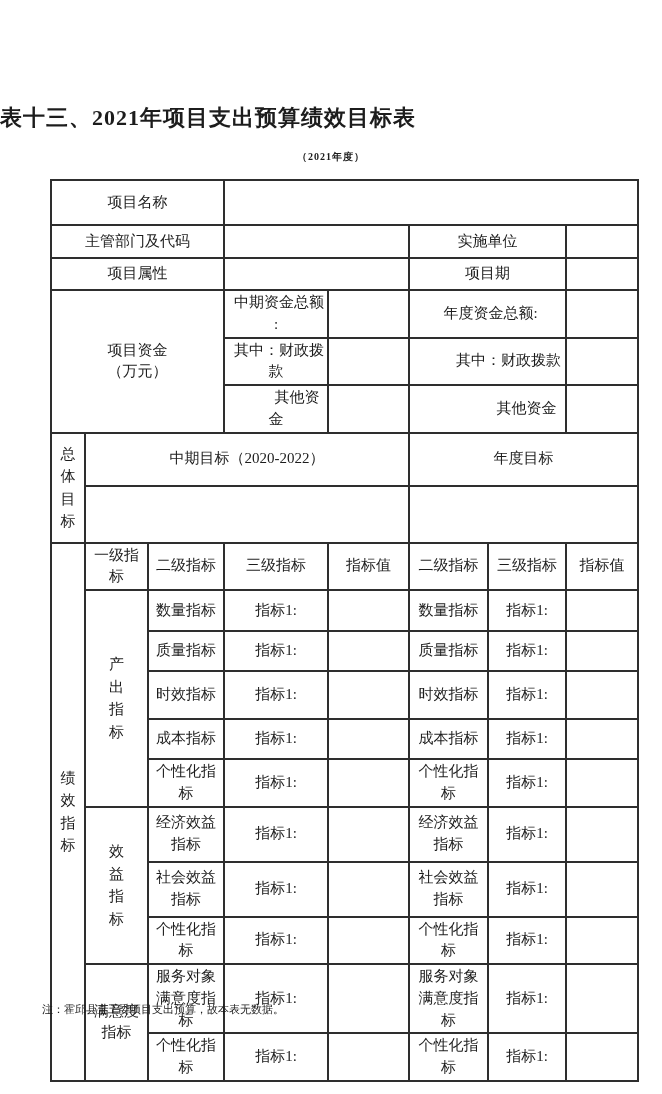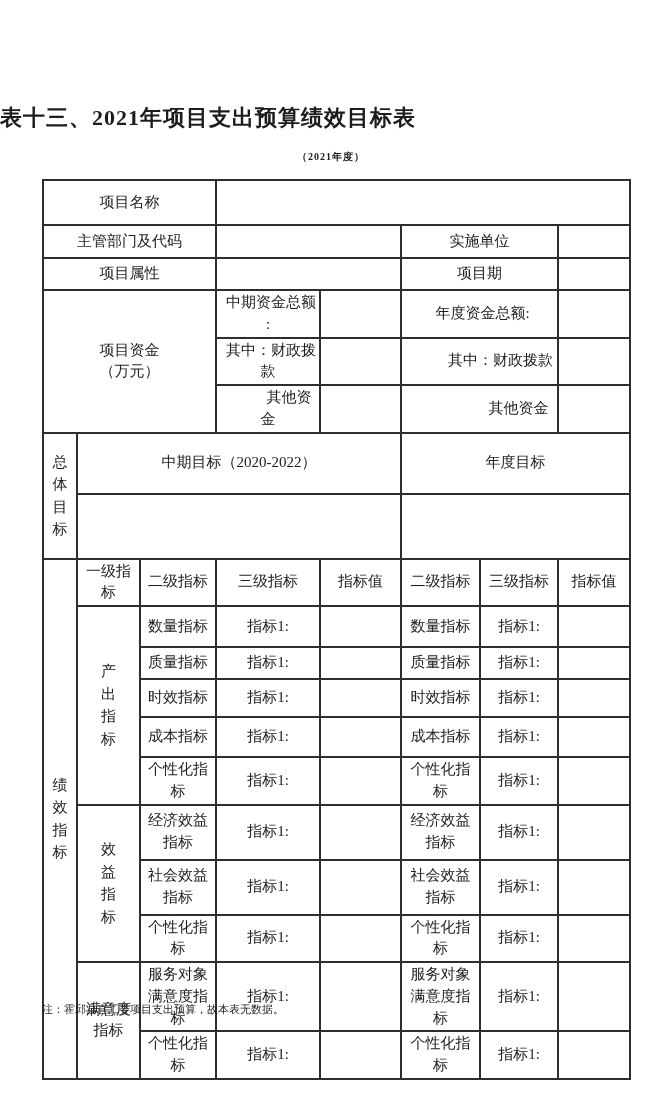--- a/index.html
+++ b/index.html
@@ -10,36 +10,36 @@
   }
   .doc-title{
     position:absolute;top:103px;left:0;width:662px;
     font-size:22px;font-weight:600;letter-spacing:1px;
   }
   .doc-subtitle{
     position:absolute;top:150px;left:0;width:662px;
     text-align:center;font-size:10px;font-weight:bold;letter-spacing:1px;
   }
   table.main{
-    position:absolute;top:179px;left:42px;
+    position:absolute;top:179px;left:50px;
     width:587px;border-collapse:collapse;table-layout:fixed;
   }
   table.main td{
     border:2px solid #2e2e2e;
     font-size:15px;line-height:1.45;
     text-align:center;vertical-align:middle;
     padding:1px 2px;overflow:hidden;
     white-space:pre-line;
   }
   td.lft{text-align:left;padding-left:6px;}
   td.ind-s{text-align:left;text-indent:0.4em;padding-left:4px;}
   td.ind-m{text-align:left;text-indent:2.8em;padding-left:4px;}
   td.ind-l{text-align:left;text-indent:5.2em;padding-left:4px;}
   .vstack{
-    display:block;width:1.1em;margin:16px auto;
+    display:block;width:1.1em;margin:8px auto;
     word-break:break-all;line-height:1.5;text-align:center;white-space:normal;
   }
   .doc-note{
     position:absolute;top:1002px;left:42px;width:580px;
     font-size:11px;text-align:left;
   }
 </style>
 </head>
 <body>
 
@@ -123,29 +123,29 @@
 
   <tr style="height:41px">
     <td rowspan="5"><span class="vstack">产出指标</span></td>
     <td>数量指标</td>
     <td class="lft">指标1:</td>
     <td></td>
     <td>数量指标</td>
     <td class="lft">指标1:</td>
     <td></td>
   </tr>
-  <tr style="height:32px">
+  <tr style="height:40px">
     <td>质量指标</td>
     <td class="lft">指标1:</td>
     <td></td>
     <td>质量指标</td>
     <td class="lft">指标1:</td>
     <td></td>
   </tr>
-  <tr style="height:38px">
+  <tr style="height:48px">
     <td>时效指标</td>
     <td class="lft">指标1:</td>
     <td></td>
     <td>时效指标</td>
     <td class="lft">指标1:</td>
     <td></td>
   </tr>
   <tr style="height:40px">
     <td>成本指标</td>
     <td class="lft">指标1:</td>

